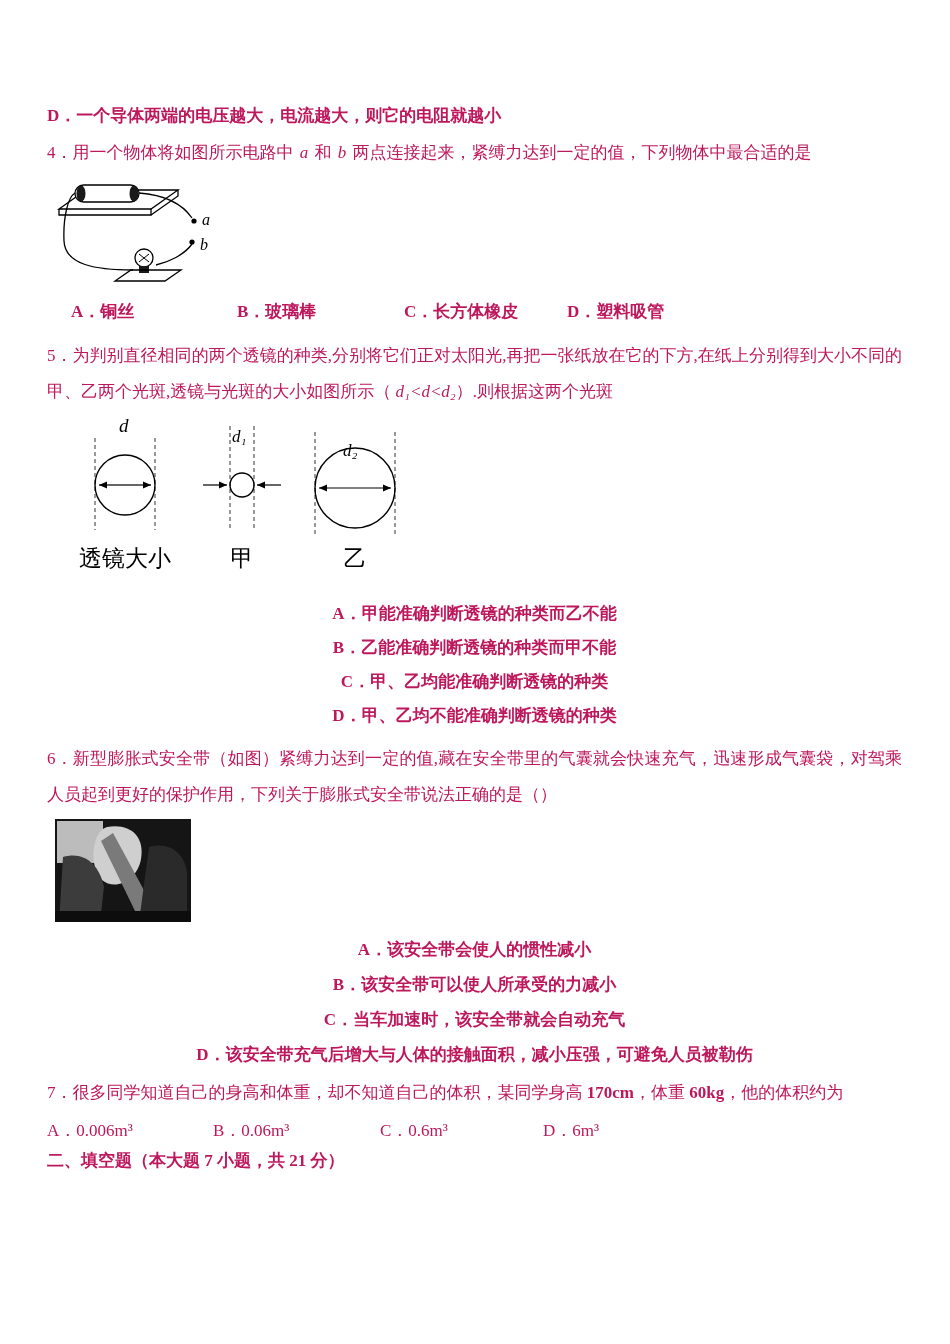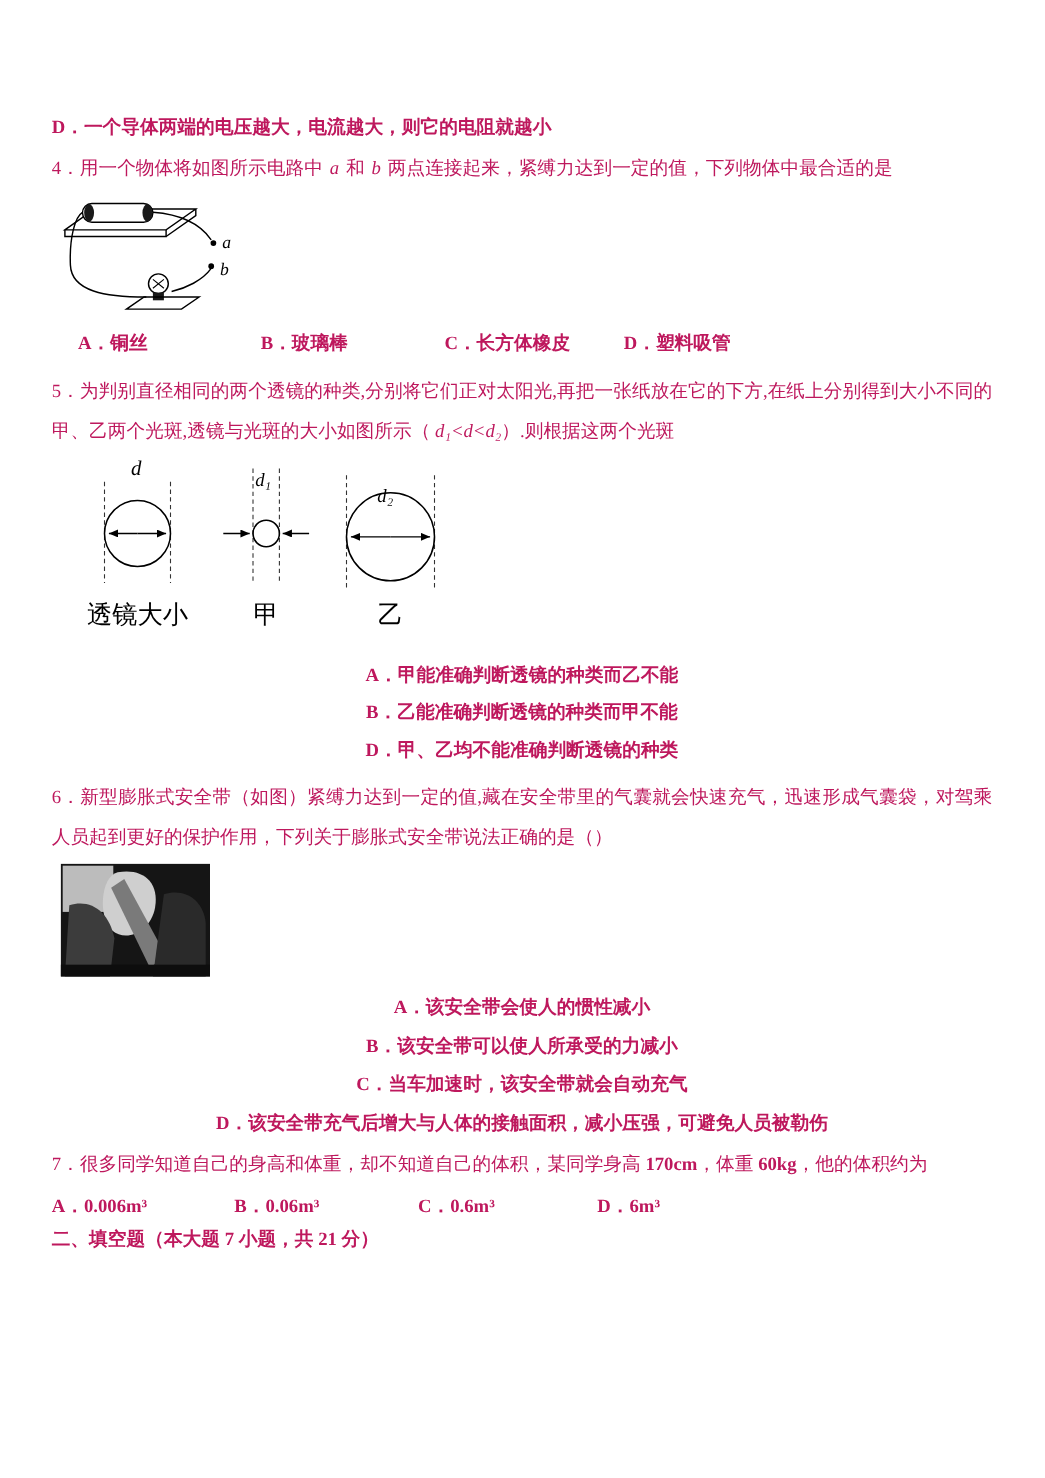--- a/index.html
+++ b/index.html
@@ -24,21 +24,21 @@
   .q4-stem { margin-bottom:4px; }
   .fig-circuit { margin:4px 0 8px 4px; }
   .q4-opts { margin-bottom:14px;margin-left:24px; }
   .q5-stem { margin-top:4px; }
   .fig-lens { margin:8px 0 0 0; }
   .q5-opts { margin-top:22px; }
   .q6-stem { margin-top:8px; }
   .fig-photo { margin:6px 0 8px 8px; width:136px; height:103px; overflow:hidden; }
   .q6-opts { margin-top:10px; }
   .q7-stem { line-height:30px; margin-top:6px; }
-  .q7-opts { line-height:30px; margin-top:8px; font-weight:700; }
+  .q7-opts { line-height:30px; margin-top:8px; font-weight:400; }
   .section2 { margin-top:0; font-weight:700; line-height:30px; }
   svg text { font-family:"Liberation Serif","DejaVu Serif",serif; }
 </style>
 </head>
 <body>
 
 <div class="page">
 
   <p class="prev-d">D．一个导体两端的电压越大，电流越大，则它的电阻就越小</p>
 
@@ -105,20 +105,21 @@
 
       <text x="78" y="148" font-size="23" text-anchor="middle">透镜大小</text>
       <text x="195" y="148" font-size="23" text-anchor="middle">甲</text>
       <text x="308" y="148" font-size="23" text-anchor="middle">乙</text>
     </svg>
   </div>
 
   <div class="q5-opts">
     <p class="opt-line">A．甲能准确判断透镜的种类而乙不能</p>
     <p class="opt-line">B．乙能准确判断透镜的种类而甲不能</p>
+    <p class="opt-line">C．甲、乙均能准确判断透镜的种类</p>
     <p class="opt-line">D．甲、乙均不能准确判断透镜的种类</p>
   </div>
 
   <p class="stem q6-stem">6．新型膨胀式安全带（如图）紧缚力达到一定的值,藏在安全带里的气囊就会快速充气，迅速形成气囊袋，对驾乘人员起到更好的保护作用，下列关于膨胀式安全带说法正确的是（）</p>
 
   <div class="fig-photo">
     <svg width="136" height="103" viewBox="0 0 136 103">
       <rect width="136" height="103" fill="#151515"></rect>
       <rect x="2" y="2" width="46" height="42" fill="#d9d9d9" opacity="0.85"></rect>
       <path d="M52,8 C74,4 90,16 86,40 C82,62 60,72 47,61 C34,50 36,12 52,8 Z" fill="#cfcfcf"></path>

